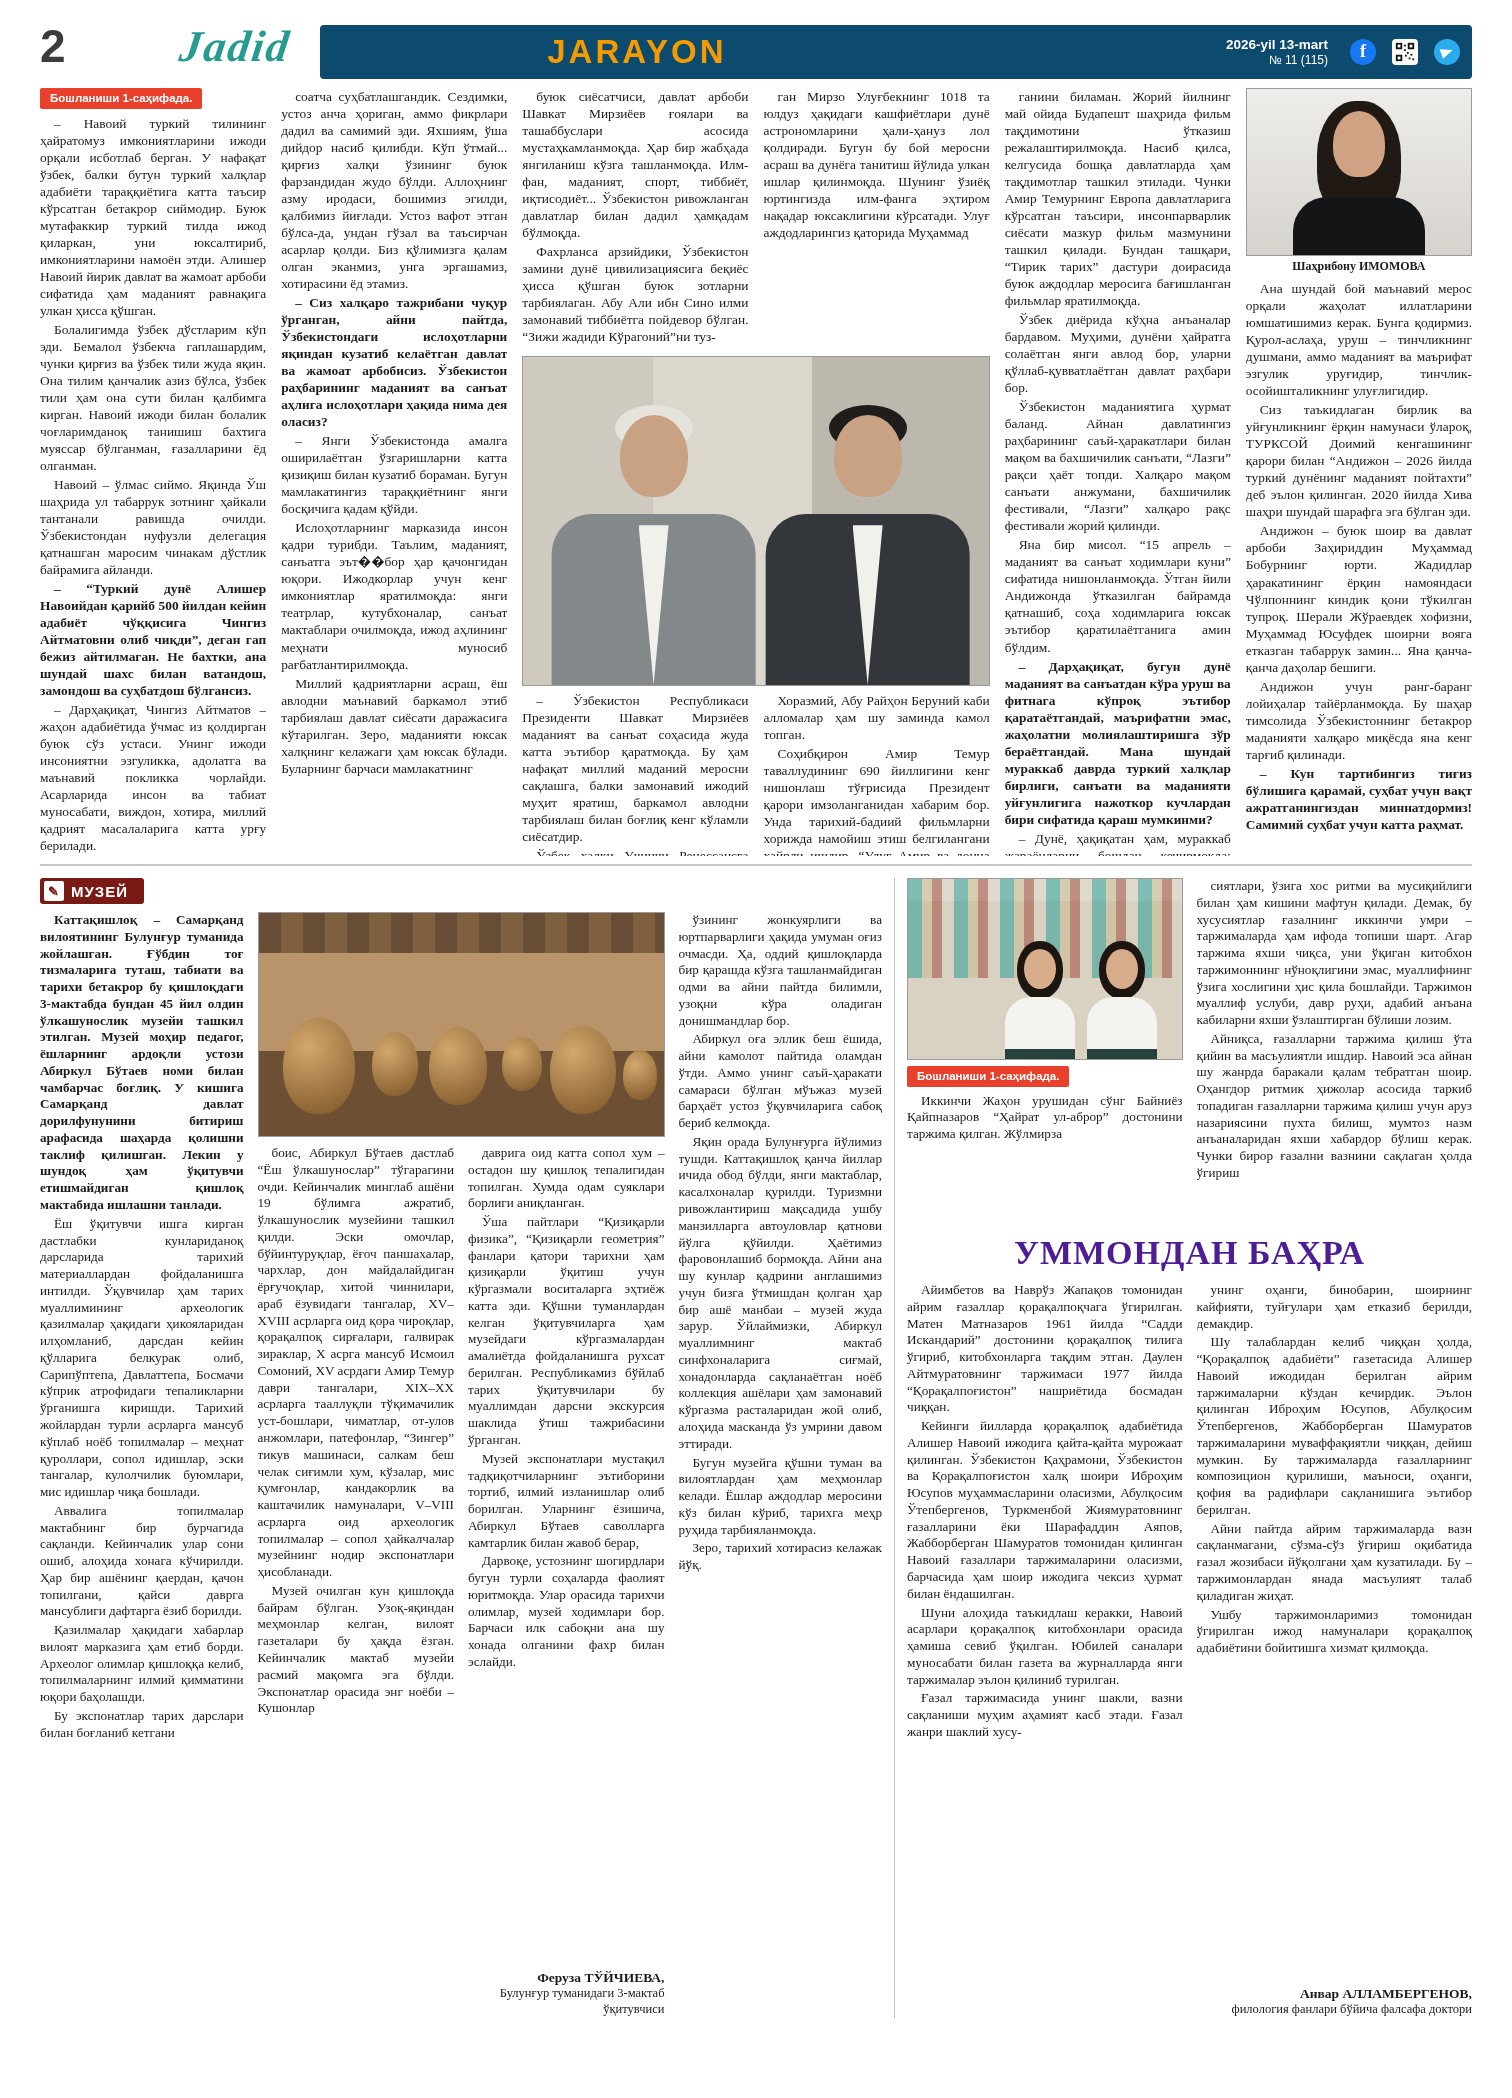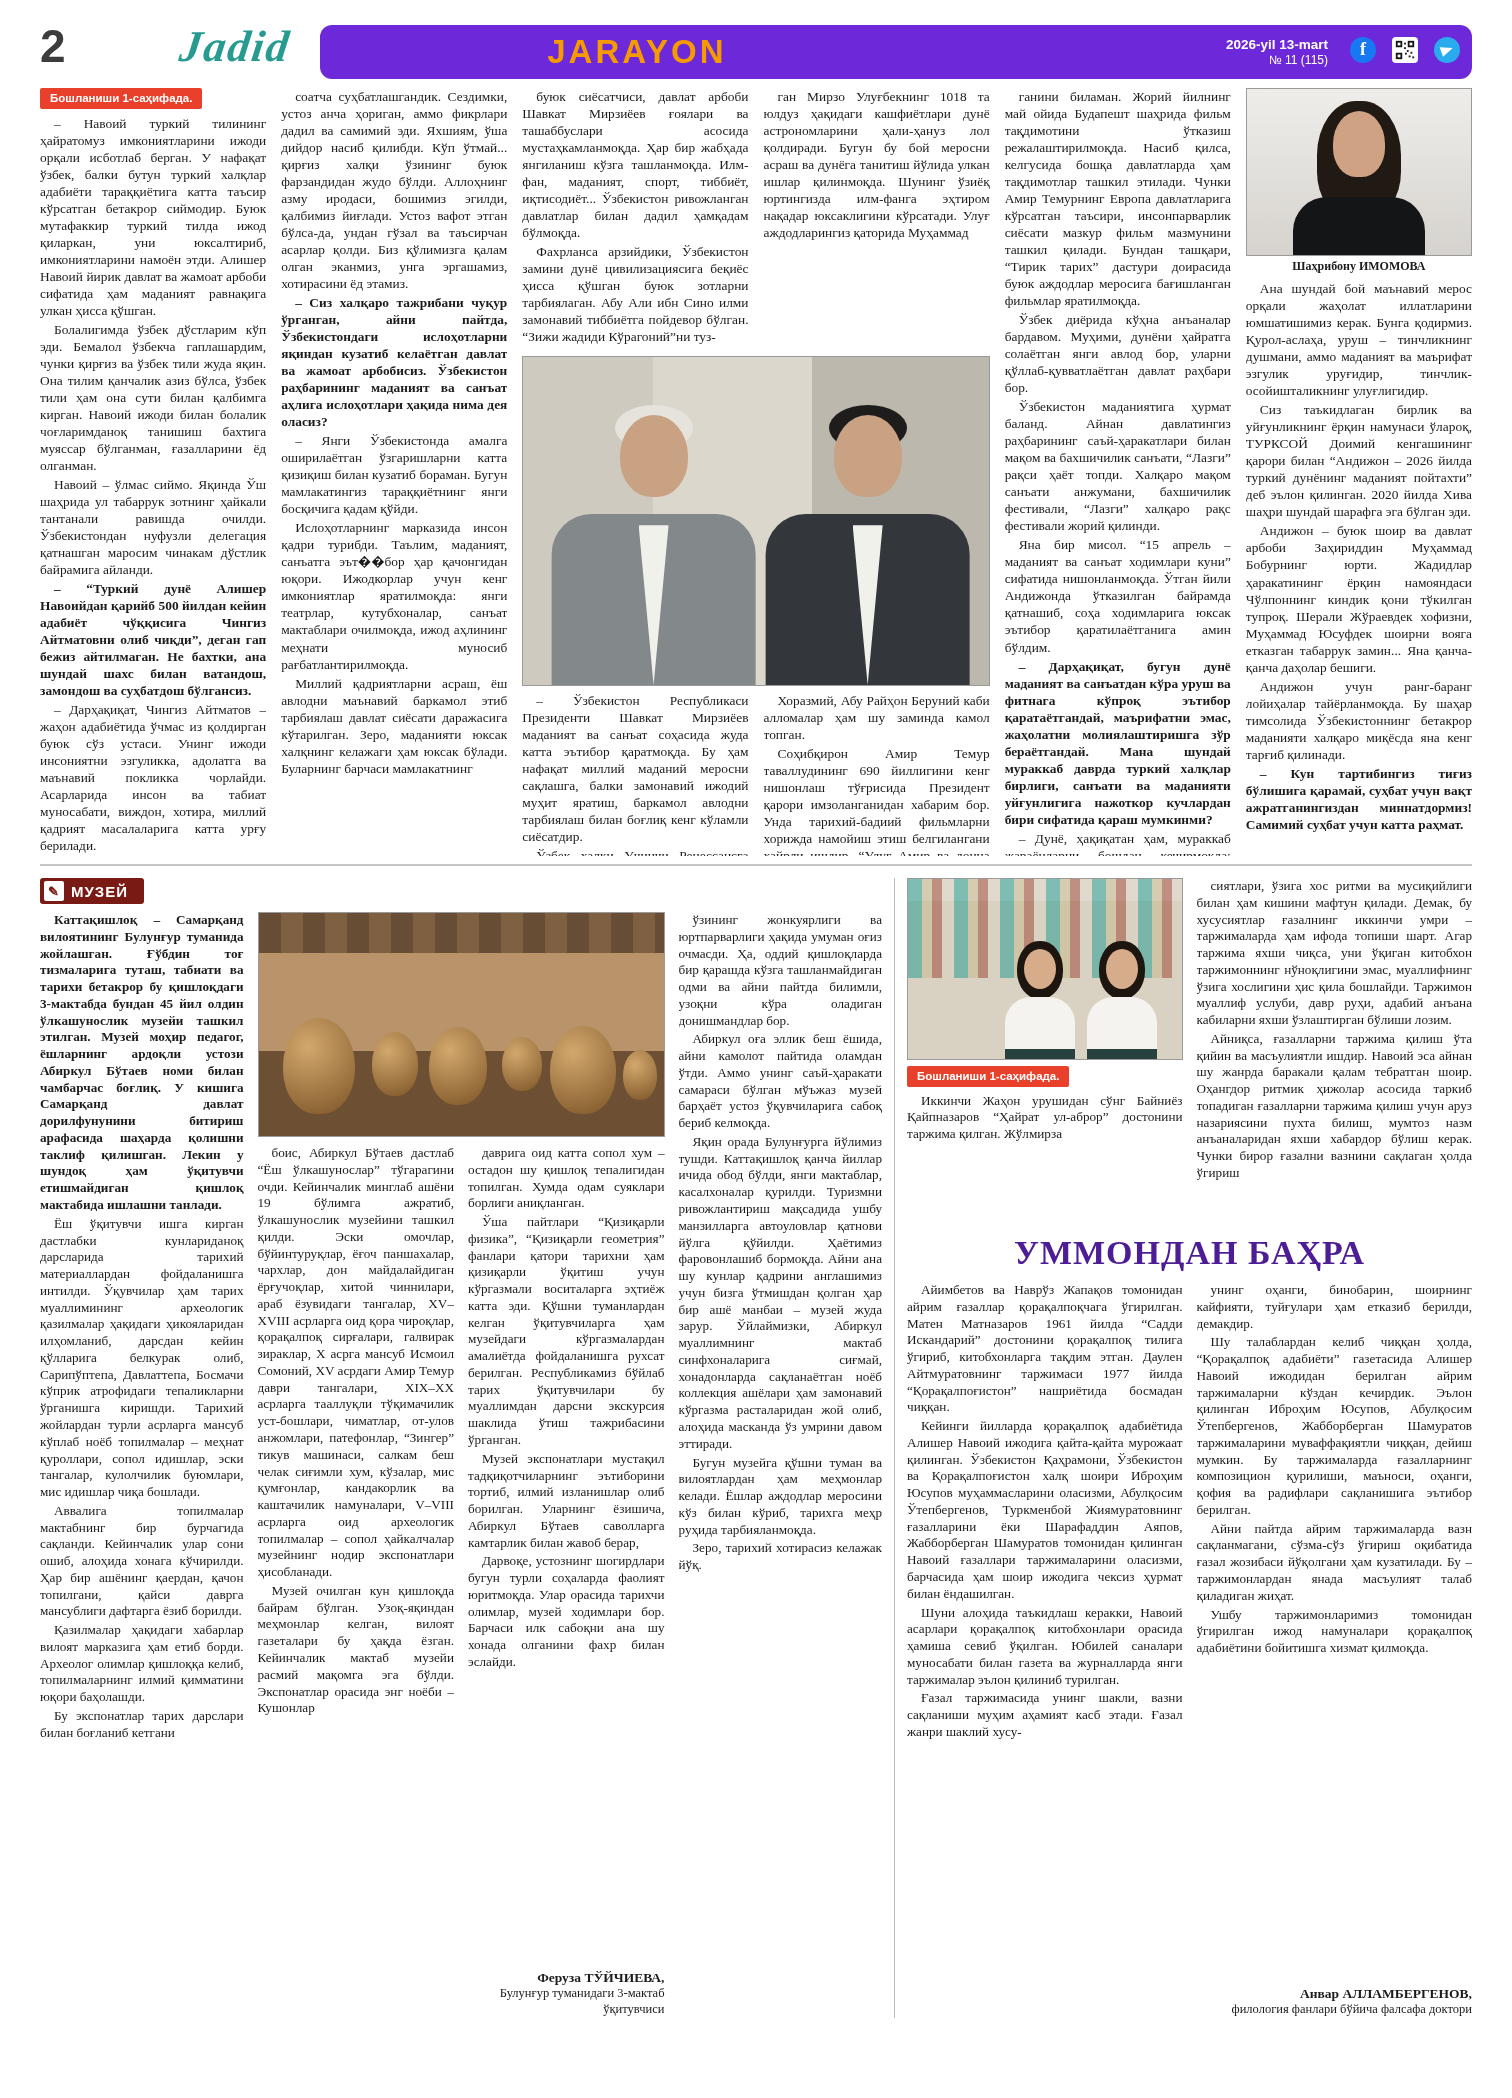--- a/index.html
+++ b/index.html
@@ -4,23 +4,23 @@
 <style>
   * { box-sizing: border-box; margin: 0; padding: 0; }
   html,body { width:1512px; height:2098px; }
   body { background:#ffffff; font-family:"Liberation Serif", serif; color:#1b1b1b; overflow:hidden; }
   .page { width:1512px; height:2098px; padding:14px 40px 18px; }
 
   
   .masthead { display:flex; align-items:center; height:64px; }
   .page-num { font-family:"Liberation Sans", sans-serif; font-size:46px; font-weight:bold; color:#3c3c3c; width:70px; }
   .logo { font-style:italic; font-weight:bold; font-size:44px; color:#279b90; transform:skewX(-8deg); letter-spacing:2px; margin:0 30px 0 70px; }
-  .teal-bar { flex:1; height:54px; background:#6d28d9; border-radius:12px; display:flex; align-items:center; padding:0 12px;margin-top:12px; }
+  .teal-bar { flex:1; height:54px; background:#0c4a6e; border-radius:4px; display:flex; align-items:center; padding:0 12px;margin-top:12px; }
   .jarayon { font-family:"Liberation Sans", sans-serif; font-weight:bold; font-size:33px; color:#f59b00; letter-spacing:3px; margin-left:215px; }
-  .bar-right { margin-left:auto; display:flex; gap:16px; }
+  .bar-right { margin-left:auto; display:flex; align-items:center; gap:16px; }
   .date-block { text-align:right; color:#fff; font-family:"Liberation Sans", sans-serif; line-height:1.2; margin-right:6px; }
   .date-line { font-size:13.5px; font-weight:bold; }
   .issue-line { font-size:12px; }
   .icon { width:26px; height:26px; display:flex; align-items:center; justify-content:center; border-radius:50%; cursor:pointer; }
   .icon.fb { background:#1877f2; color:#fff; font-family:"Liberation Serif", serif; font-weight:bold; font-size:18px; }
   .icon.qr { border-radius:4px; background:#fff; }
   .icon.tg { background:#2aabee; }
   .tg-plane { width:0; height:0; border-left:12px solid #fff; border-top:5px solid transparent; border-bottom:5px solid transparent; transform:rotate(-20deg); display:block; }
 
   

